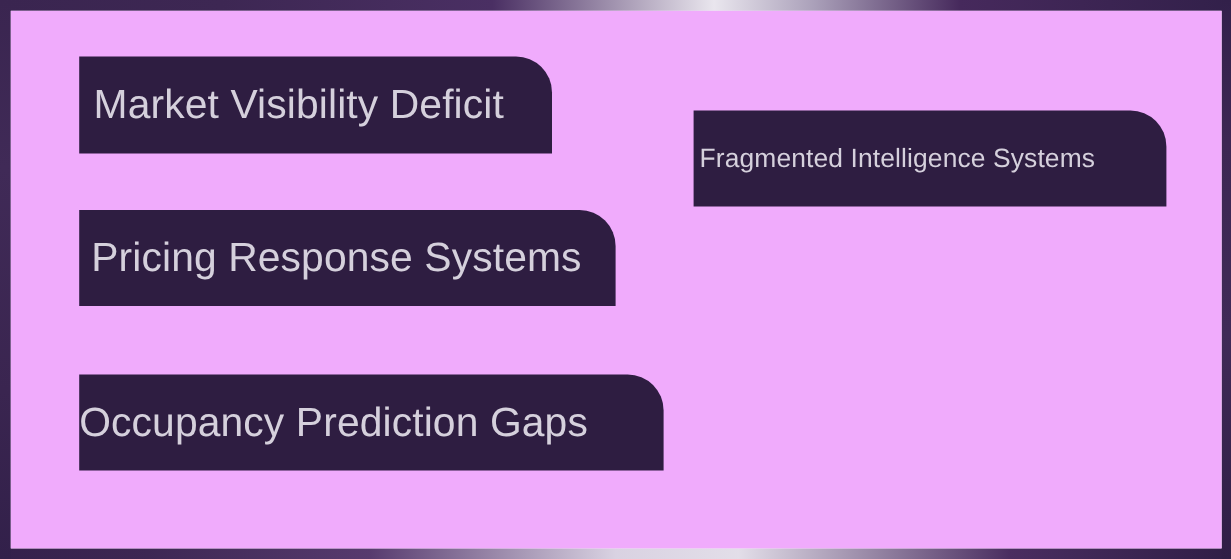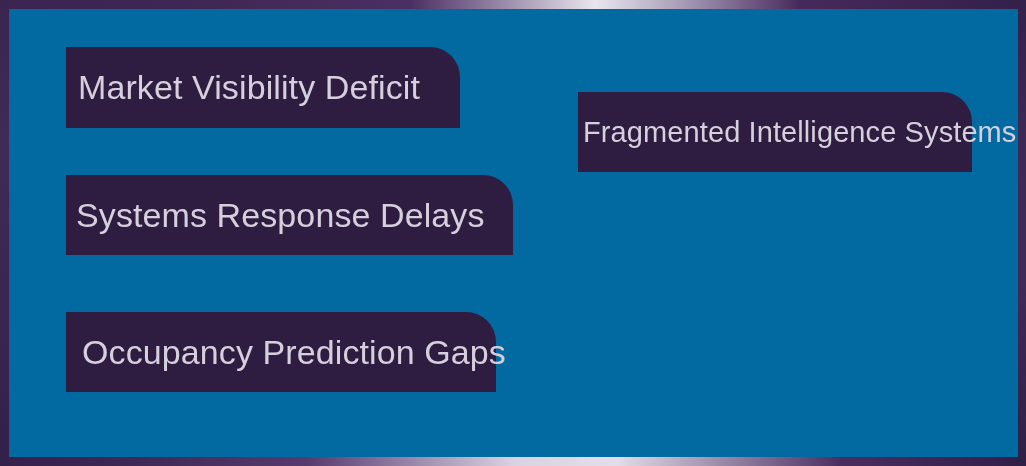--- a/index.html
+++ b/index.html
@@ -47,45 +47,45 @@
   .frame-right {
     right: 0; top: 0; width: 8px; height: 466px;
     background: linear-gradient(180deg,
         #32204a 0%, #3d2753 25%, #402a57 60%, #2f1e45 100%);
   }
   
   .page-surface {
     position: absolute;
     left: 9px; top: 9px;
     width: 1009px; height: 448px;
-    background: #0369a1;
+    background: #f0abfc;
   }
 
   
   .card {
     position: absolute;
     background: #2e1d41;
     border-top-right-radius: 30px;
     display: flex;
     align-items: center;
     box-sizing: border-box;
   }
   .card-label {
     color: #d5d0dc;
     white-space: nowrap;
     font-weight: 400;
     letter-spacing: 0.1px;
   }
   .card.big .card-label   { font-size: 34px; }
-  .card.small .card-label { font-size: 29px; }
+  .card.small .card-label { font-size: 22px; }
 
   
   #card-1 { left: 66px;  top: 47px;  width: 394px; height: 81px;  padding-left: 12px; }
   #card-2 { left: 66px;  top: 175px; width: 447px; height: 80px;  padding-left: 10px; }
-  #card-3 { left: 66px;  top: 312px; width: 430px; height: 80px;  padding-left: 16px; }
+  #card-3 { left: 66px;  top: 312px; width: 487px; height: 80px;  padding-left: 0; }
   
   #card-4 { left: 578px; top: 92px;  width: 394px; height: 80px;  padding-left: 5px; }
   #card-5 { left: 578px; top: 255px; width: 394px; height: 80px;  padding-left: 5px; }
 </style>
 </head>
 <body>
 
 <div id="slide">
 
   <div class="frame-edge frame-top"></div>
@@ -93,21 +93,21 @@
   <div class="frame-edge frame-left"></div>
   <div class="frame-edge frame-right"></div>
 
   <div class="page-surface">
 
     <div class="card big" id="card-1" style="left:57px; top:38px;">
       <span class="card-label">Market Visibility Deficit</span>
     </div>
 
     <div class="card big" id="card-2" style="left:57px; top:166px;">
-      <span class="card-label">Systems Response Delays</span>
+      <span class="card-label">Pricing Response Systems</span>
     </div>
 
     <div class="card big" id="card-3" style="left:57px; top:303px;">
       <span class="card-label">Occupancy Prediction Gaps</span>
     </div>
 
     <div class="card small" id="card-4" style="left:569px; top:83px;">
       <span class="card-label">Fragmented Intelligence Systems</span>
     </div>
 

